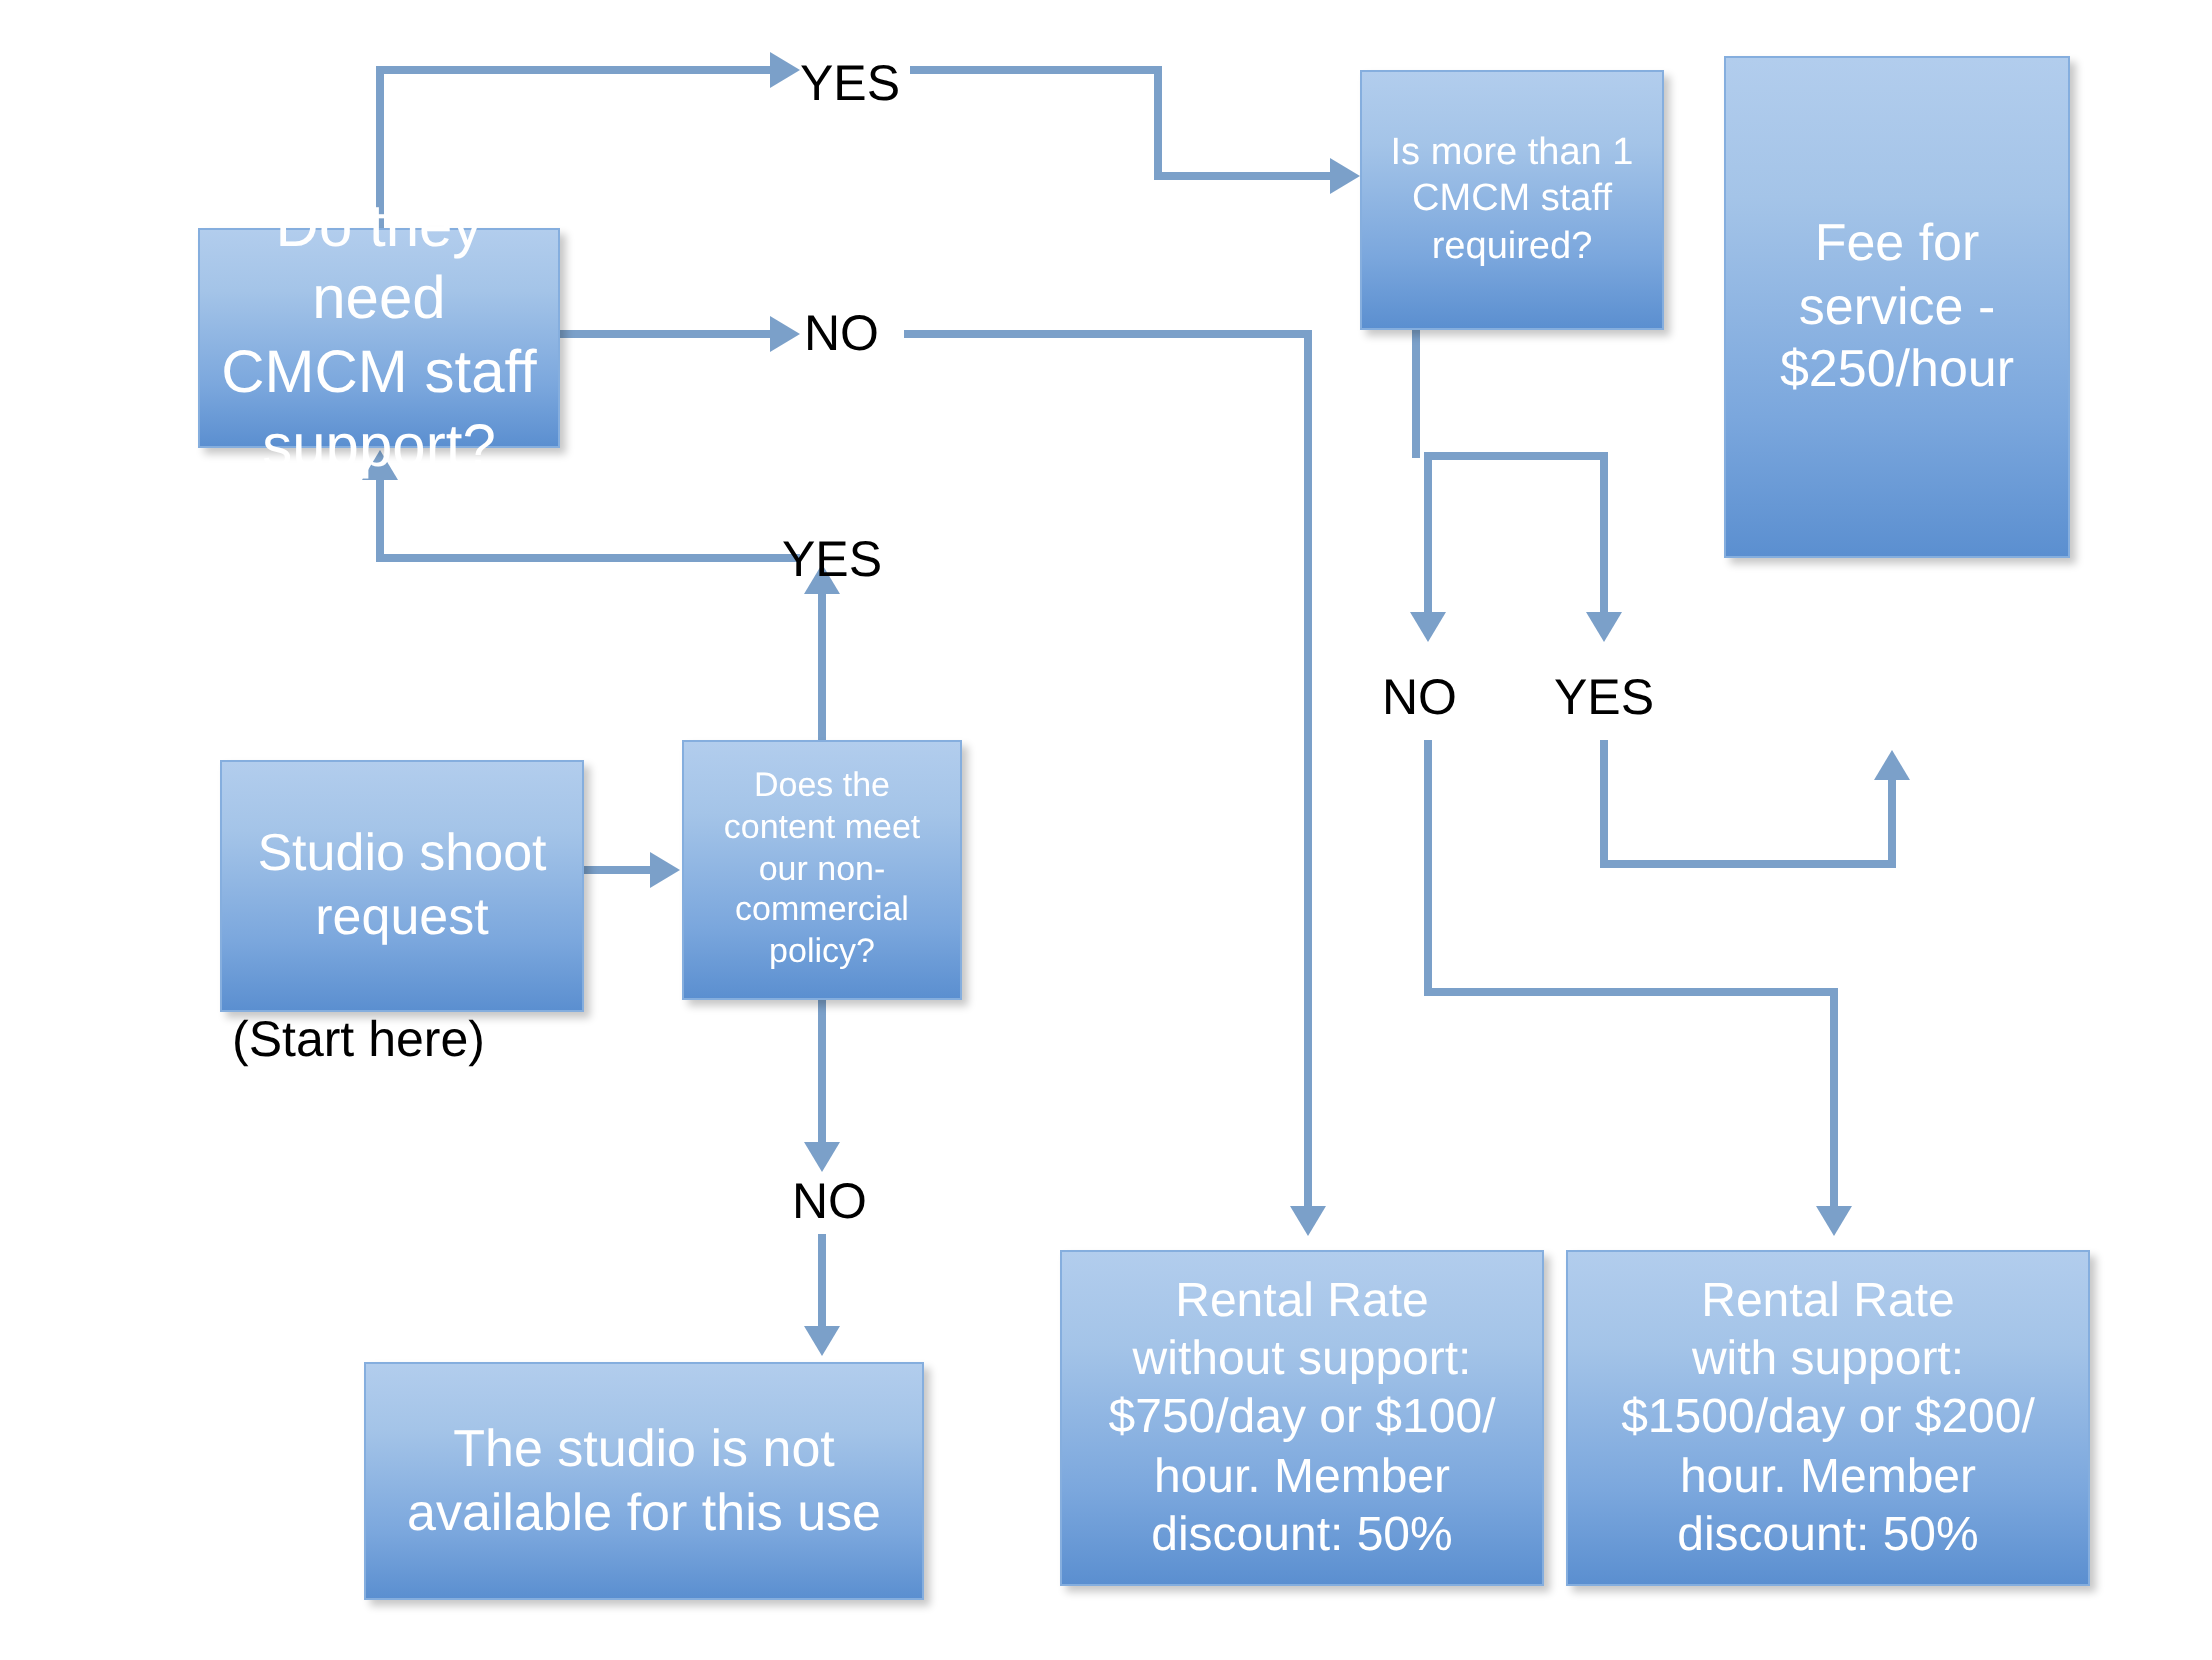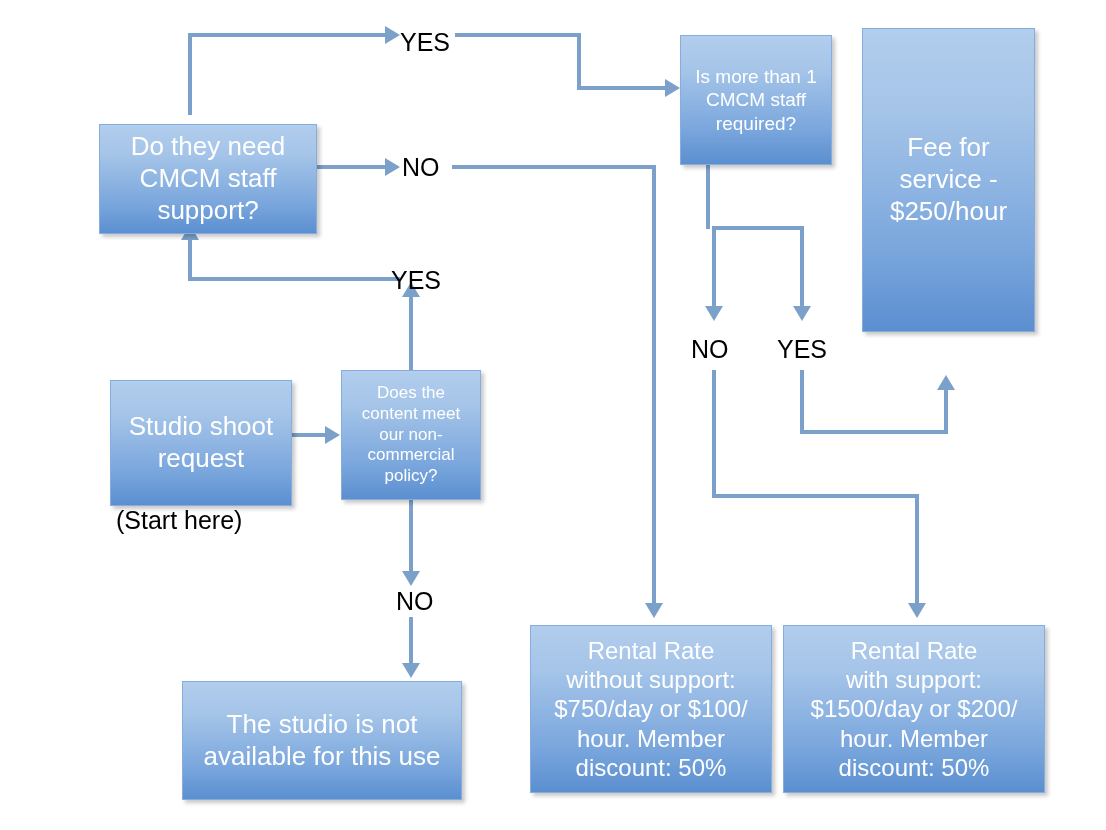--- a/index.html
+++ b/index.html
@@ -122,33 +122,33 @@
   <div class="seg v" style="left:712px; top:370px; height:128px;"></div>
   <div class="seg h" style="left:712px; top:494px; width:207px;"></div>
   <div class="seg v" style="left:915px; top:494px; height:112px;"></div>
   <div class="arrow down" style="left:908px; top:603px;"></div>
 
   <div class="seg v" style="left:800px; top:370px; height:64px;"></div>
   <div class="seg h" style="left:800px; top:430px; width:148px;"></div>
   <div class="seg v" style="left:944px; top:388px; height:46px;"></div>
   <div class="arrow up" style="left:937px; top:375px;"></div>
 
-  <div class="node" style="left:99px; top:124px; width:218px; height:110px; font-size:26px;">
+  <div class="node" style="left:99px; top:114px; width:181px; height:110px; font-size:30px;">
     <span class="node-text">Do they need
 CMCM staff
 support?</span>
   </div>
 
   <div class="node" style="left:680px; top:35px; width:152px; height:130px; font-size:19px;">
     <span class="node-text">Is more than 1
 CMCM staff
 required?</span>
   </div>
 
-  <div class="node" style="left:862px; top:28px; width:173px; height:304px; font-size:26px;">
+  <div class="node" style="left:862px; top:28px; width:173px; height:251px; font-size:26px;">
     <span class="node-text">Fee for
 service -
 $250/hour</span>
   </div>
 
   <div class="node" style="left:110px; top:368px; width:182px; height:126px; font-size:26px;margin-top:12px;">
     <span class="node-text">Studio shoot
 request</span>
   </div>
 

